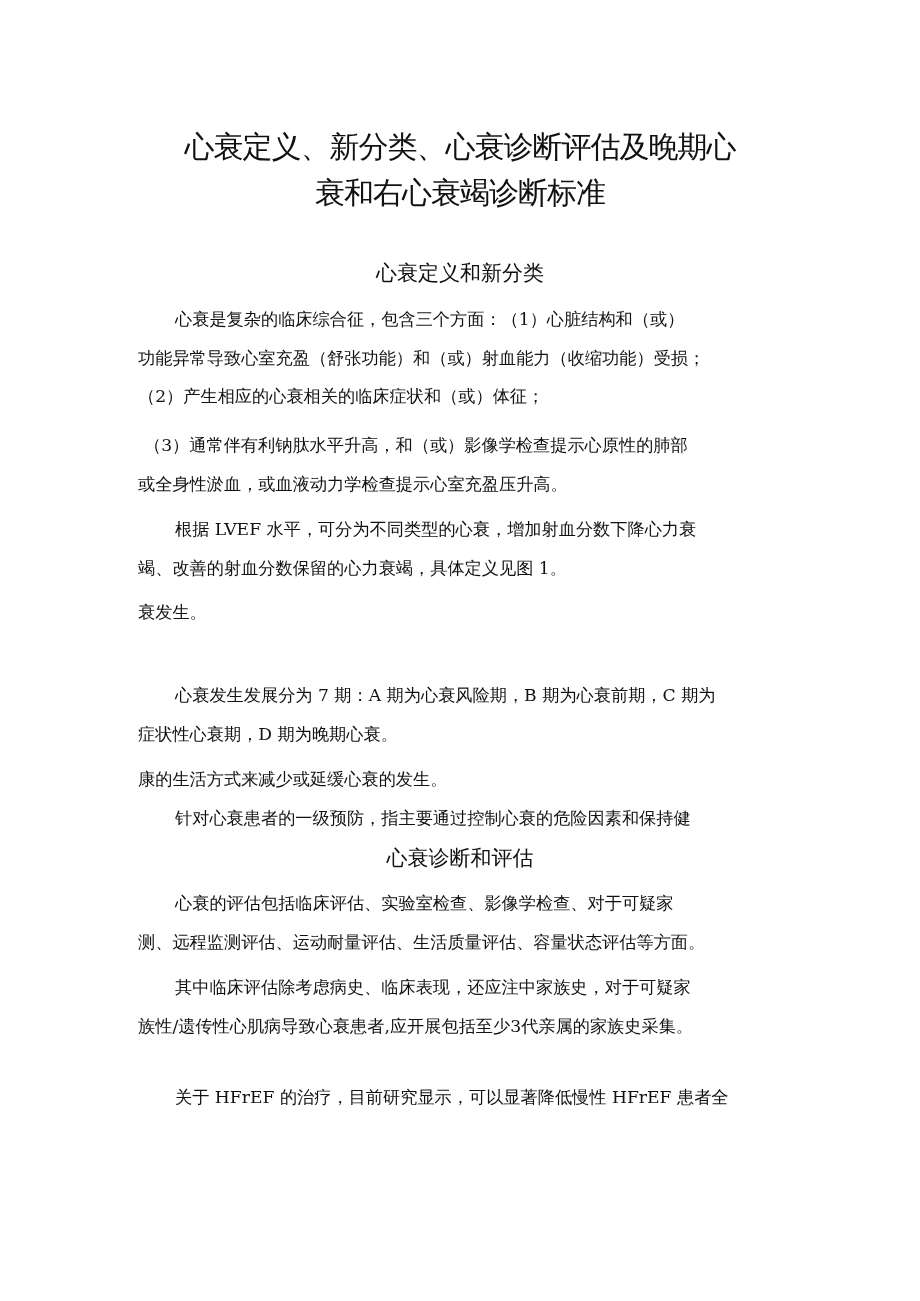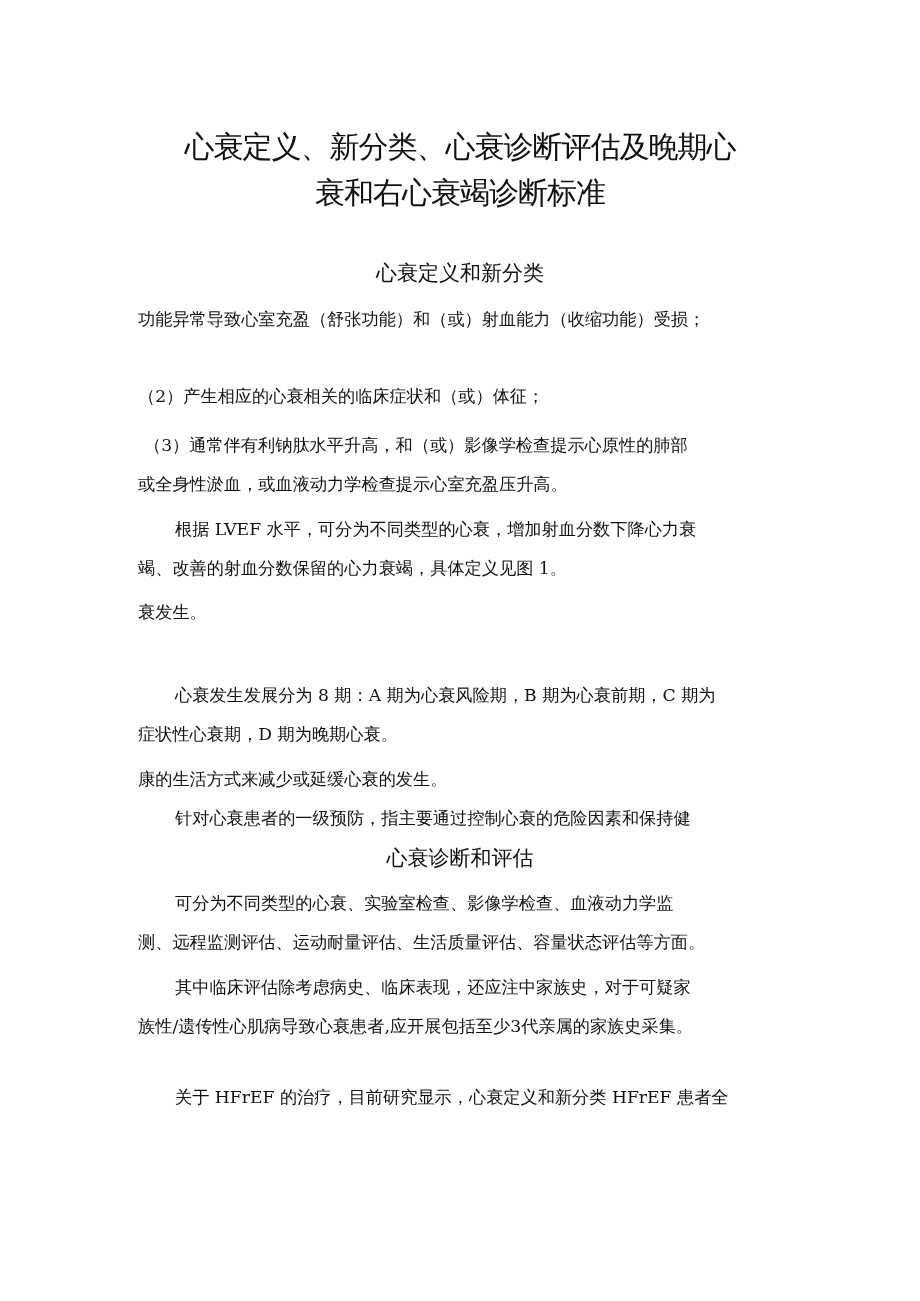--- a/index.html
+++ b/index.html
@@ -72,20 +72,21 @@
 <div class="page">
 
   <h1 class="doc-title">
     <span>心衰定义、新分类、心衰诊断评估及晚期心</span>
     <span>衰和右心衰竭诊断标准</span>
   </h1>
 
   <h2 class="section-heading" style="top:258px;">心衰定义和新分类</h2>
 
   <p class="para" style="top:300px;">
+    <span class="line indent">心衰是复杂的临床综合征，包含三个方面：（1）心脏结构和（或）</span>
     <span class="line">功能异常导致心室充盈（舒张功能）和（或）射血能力（收缩功能）受损；</span>
   </p>
 
   <p class="para" style="top:377px;">
     <span class="line">（2）产生相应的心衰相关的临床症状和（或）体征；</span>
   </p>
 
   <p class="para" style="top:426px;">
     <span class="line indent-small">（3）通常伴有利钠肽水平升高，和（或）影像学检查提示心原性的肺部</span>
     <span class="line">或全身性淤血，或血液动力学检查提示心室充盈压升高。</span>
@@ -94,38 +95,38 @@
   <p class="para" style="top:510px;">
     <span class="line indent">根据 LVEF 水平，可分为不同类型的心衰，增加射血分数下降心力衰</span>
     <span class="line">竭、改善的射血分数保留的心力衰竭，具体定义见图 1。</span>
   </p>
 
   <p class="para" style="top:593px;">
     <span class="line">衰发生。</span>
   </p>
 
   <p class="para" style="top:676px;">
-    <span class="line indent">心衰发生发展分为 8 期：A 期为心衰风险期，B 期为心衰前期，C 期为</span>
+    <span class="line indent">心衰发生发展分为 7 期：A 期为心衰风险期，B 期为心衰前期，C 期为</span>
     <span class="line">症状性心衰期，D 期为晚期心衰。</span>
   </p>
 
   <p class="para" style="top:760px;">
     <span class="line">康的生活方式来减少或延缓心衰的发生。</span>
     <span class="line indent">针对心衰患者的一级预防，指主要通过控制心衰的危险因素和保持健</span>
   </p>
 
   <h2 class="section-heading" style="top:845px;font-family:Liberation Mono, monospace;">心衰诊断和评估</h2>
 
   <p class="para" style="top:884px;">
-    <span class="line indent">可分为不同类型的心衰、实验室检查、影像学检查、血液动力学监</span>
+    <span class="line indent">心衰的评估包括临床评估、实验室检查、影像学检查、对于可疑家</span>
     <span class="line">测、远程监测评估、运动耐量评估、生活质量评估、容量状态评估等方面。</span>
   </p>
 
   <p class="para" style="top:968px;">
     <span class="line indent">其中临床评估除考虑病史、临床表现，还应注中家族史，对于可疑家</span>
     <span class="line">族性/遗传性心肌病导致心衰患者,应开展包括至少3代亲属的家族史采集。</span>
   </p>
 
   <p class="para" style="top:1078px;">
-    <span class="line indent">关于 HFrEF 的治疗，目前研究显示，心衰定义和新分类 HFrEF 患者全</span>
+    <span class="line indent">关于 HFrEF 的治疗，目前研究显示，可以显著降低慢性 HFrEF 患者全</span>
   </p>
 
 </div>
 
 </body></html>

